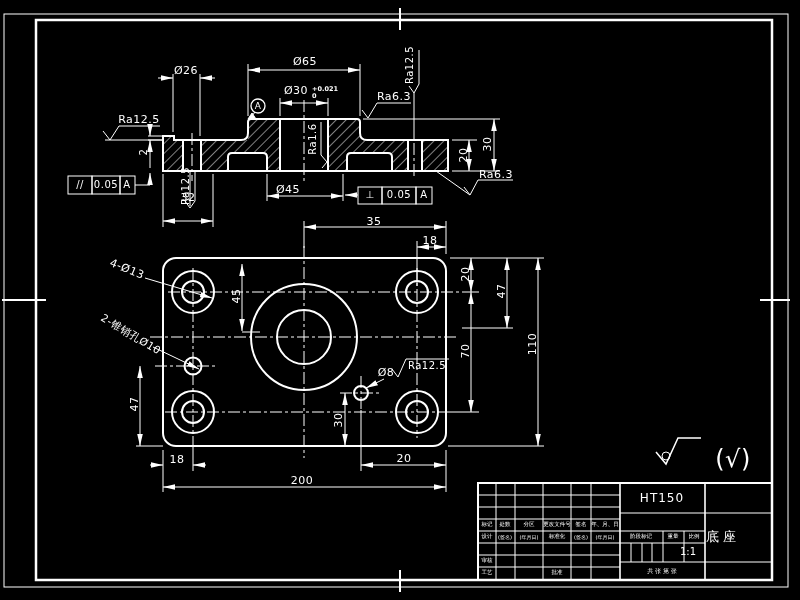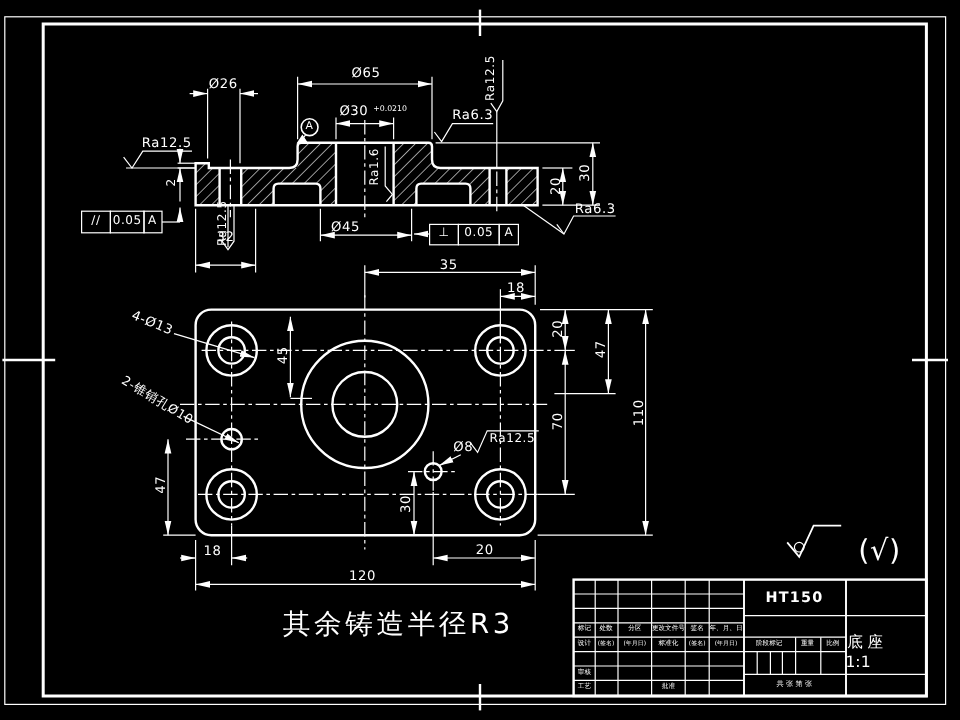--- a/index.html
+++ b/index.html
@@ -2,22 +2,22 @@
 <html><head>
 <meta charset="utf-8">
 <style>
   html,body{margin:0;padding:0;background:#000;}
   #root{position:relative;width:800px;height:600px;background:#000;overflow:hidden;
         font-family:"DejaVu Sans",sans-serif;}
   #root svg{position:absolute;left:0;top:0;}
   .t{position:absolute;color:#fff;font-size:11px;line-height:1;white-space:nowrap;
      transform:translate(-50%,-50%);letter-spacing:.5px;}
   .r{transform:translate(-50%,-50%) rotate(-90deg);}
-  .tol{display:inline-flex;flex-direction:row;font-size:6.5px;line-height:7px;
-       margin-left:4px;vertical-align:3px;letter-spacing:0;}
+  .tol{display:inline-flex;flex-direction:column;font-size:6.5px;line-height:7px;
+       margin-left:4px;vertical-align:3px;letter-spacing:0;font-weight:bold;}
   .tol span{font-style:normal;}
   .tb{letter-spacing:0;}
 </style>
 </head>
 <body>
 
 <div id="root">
 
 <svg width="800" height="600" viewBox="0 0 800 600">
   <defs>
@@ -250,43 +250,42 @@
 <span class="t r" style="left:501px;top:291px">47</span>
 <span class="t r" style="left:465px;top:351px">70</span>
 <span class="t r" style="left:532px;top:344px">110</span>
 <span class="t r" style="left:236px;top:296px">45</span>
 <span class="t" style="left:127px;top:269px;transform:translate(-50%,-50%) rotate(22deg)">4-Ø13</span>
 <span class="t" style="left:131px;top:334px;font-size:10.5px;transform:translate(-50%,-50%) rotate(31deg)">2-锥销孔Ø10</span>
 <span class="t r" style="left:134px;top:404px">47</span>
 <span class="t" style="left:177px;top:459px">18</span>
 <span class="t r" style="left:338px;top:420px">30</span>
 <span class="t" style="left:404px;top:458px">20</span>
-<span class="t" style="left:302px;top:480px">120</span>
+<span class="t" style="left:302px;top:480px">200</span>
 <span class="t" style="left:386px;top:372px">Ø8</span>
 <span class="t" style="left:427px;top:366px;font-size:10px">Ra12.5</span>
 
-<span class="t" style="left:332px;top:521px;font-size:23px;letter-spacing:3px">其余铸造半径R3</span>
 <span class="t" style="left:733px;top:459px;font-size:24px">(√)</span>
 
-<span class="t tb" style="left:662px;top:498px;font-size:12px;font-weight:bold;letter-spacing:1px">HT150</span>
+<span class="t tb" style="left:662px;top:498px;font-size:12px;font-weight:normal;letter-spacing:1px">HT150</span>
 <span class="t tb" style="left:723px;top:536px;font-size:13px;letter-spacing:4px">底座</span>
 <span class="t tb" style="left:487px;top:525px;font-size:5.5px">标记</span>
 <span class="t tb" style="left:505px;top:525px;font-size:5.5px">处数</span>
 <span class="t tb" style="left:529px;top:525px;font-size:5.5px">分区</span>
 <span class="t tb" style="left:557px;top:525px;font-size:5.5px">更改文件号</span>
 <span class="t tb" style="left:581px;top:525px;font-size:5.5px">签名</span>
 <span class="t tb" style="left:605px;top:525px;font-size:5.5px">年、月、日</span>
 <span class="t tb" style="left:487px;top:537px;font-size:5.5px">设计</span>
 <span class="t tb" style="left:505px;top:537px;font-size:5px">(签名)</span>
 <span class="t tb" style="left:529px;top:537px;font-size:5px">(年月日)</span>
 <span class="t tb" style="left:557px;top:537px;font-size:5.5px">标准化</span>
 <span class="t tb" style="left:581px;top:537px;font-size:5px">(签名)</span>
 <span class="t tb" style="left:605px;top:537px;font-size:5px">(年月日)</span>
 <span class="t tb" style="left:487px;top:561px;font-size:5.5px">审核</span>
 <span class="t tb" style="left:487px;top:573px;font-size:5.5px">工艺</span>
 <span class="t tb" style="left:557px;top:573px;font-size:5.5px">批准</span>
 <span class="t tb" style="left:641px;top:537px;font-size:5.5px">阶段标记</span>
 <span class="t tb" style="left:673px;top:537px;font-size:5.5px">重量</span>
 <span class="t tb" style="left:694px;top:537px;font-size:5.5px">比例</span>
-<span class="t tb" style="left:715px;top:552px;font-size:13px">1:1</span>
+<span class="t tb" style="left:688px;top:552px;font-size:10px">1:1</span>
 <span class="t tb" style="left:662px;top:571px;font-size:6px">共 张   第 张</span>
 
 </div>
 
 </body></html>

